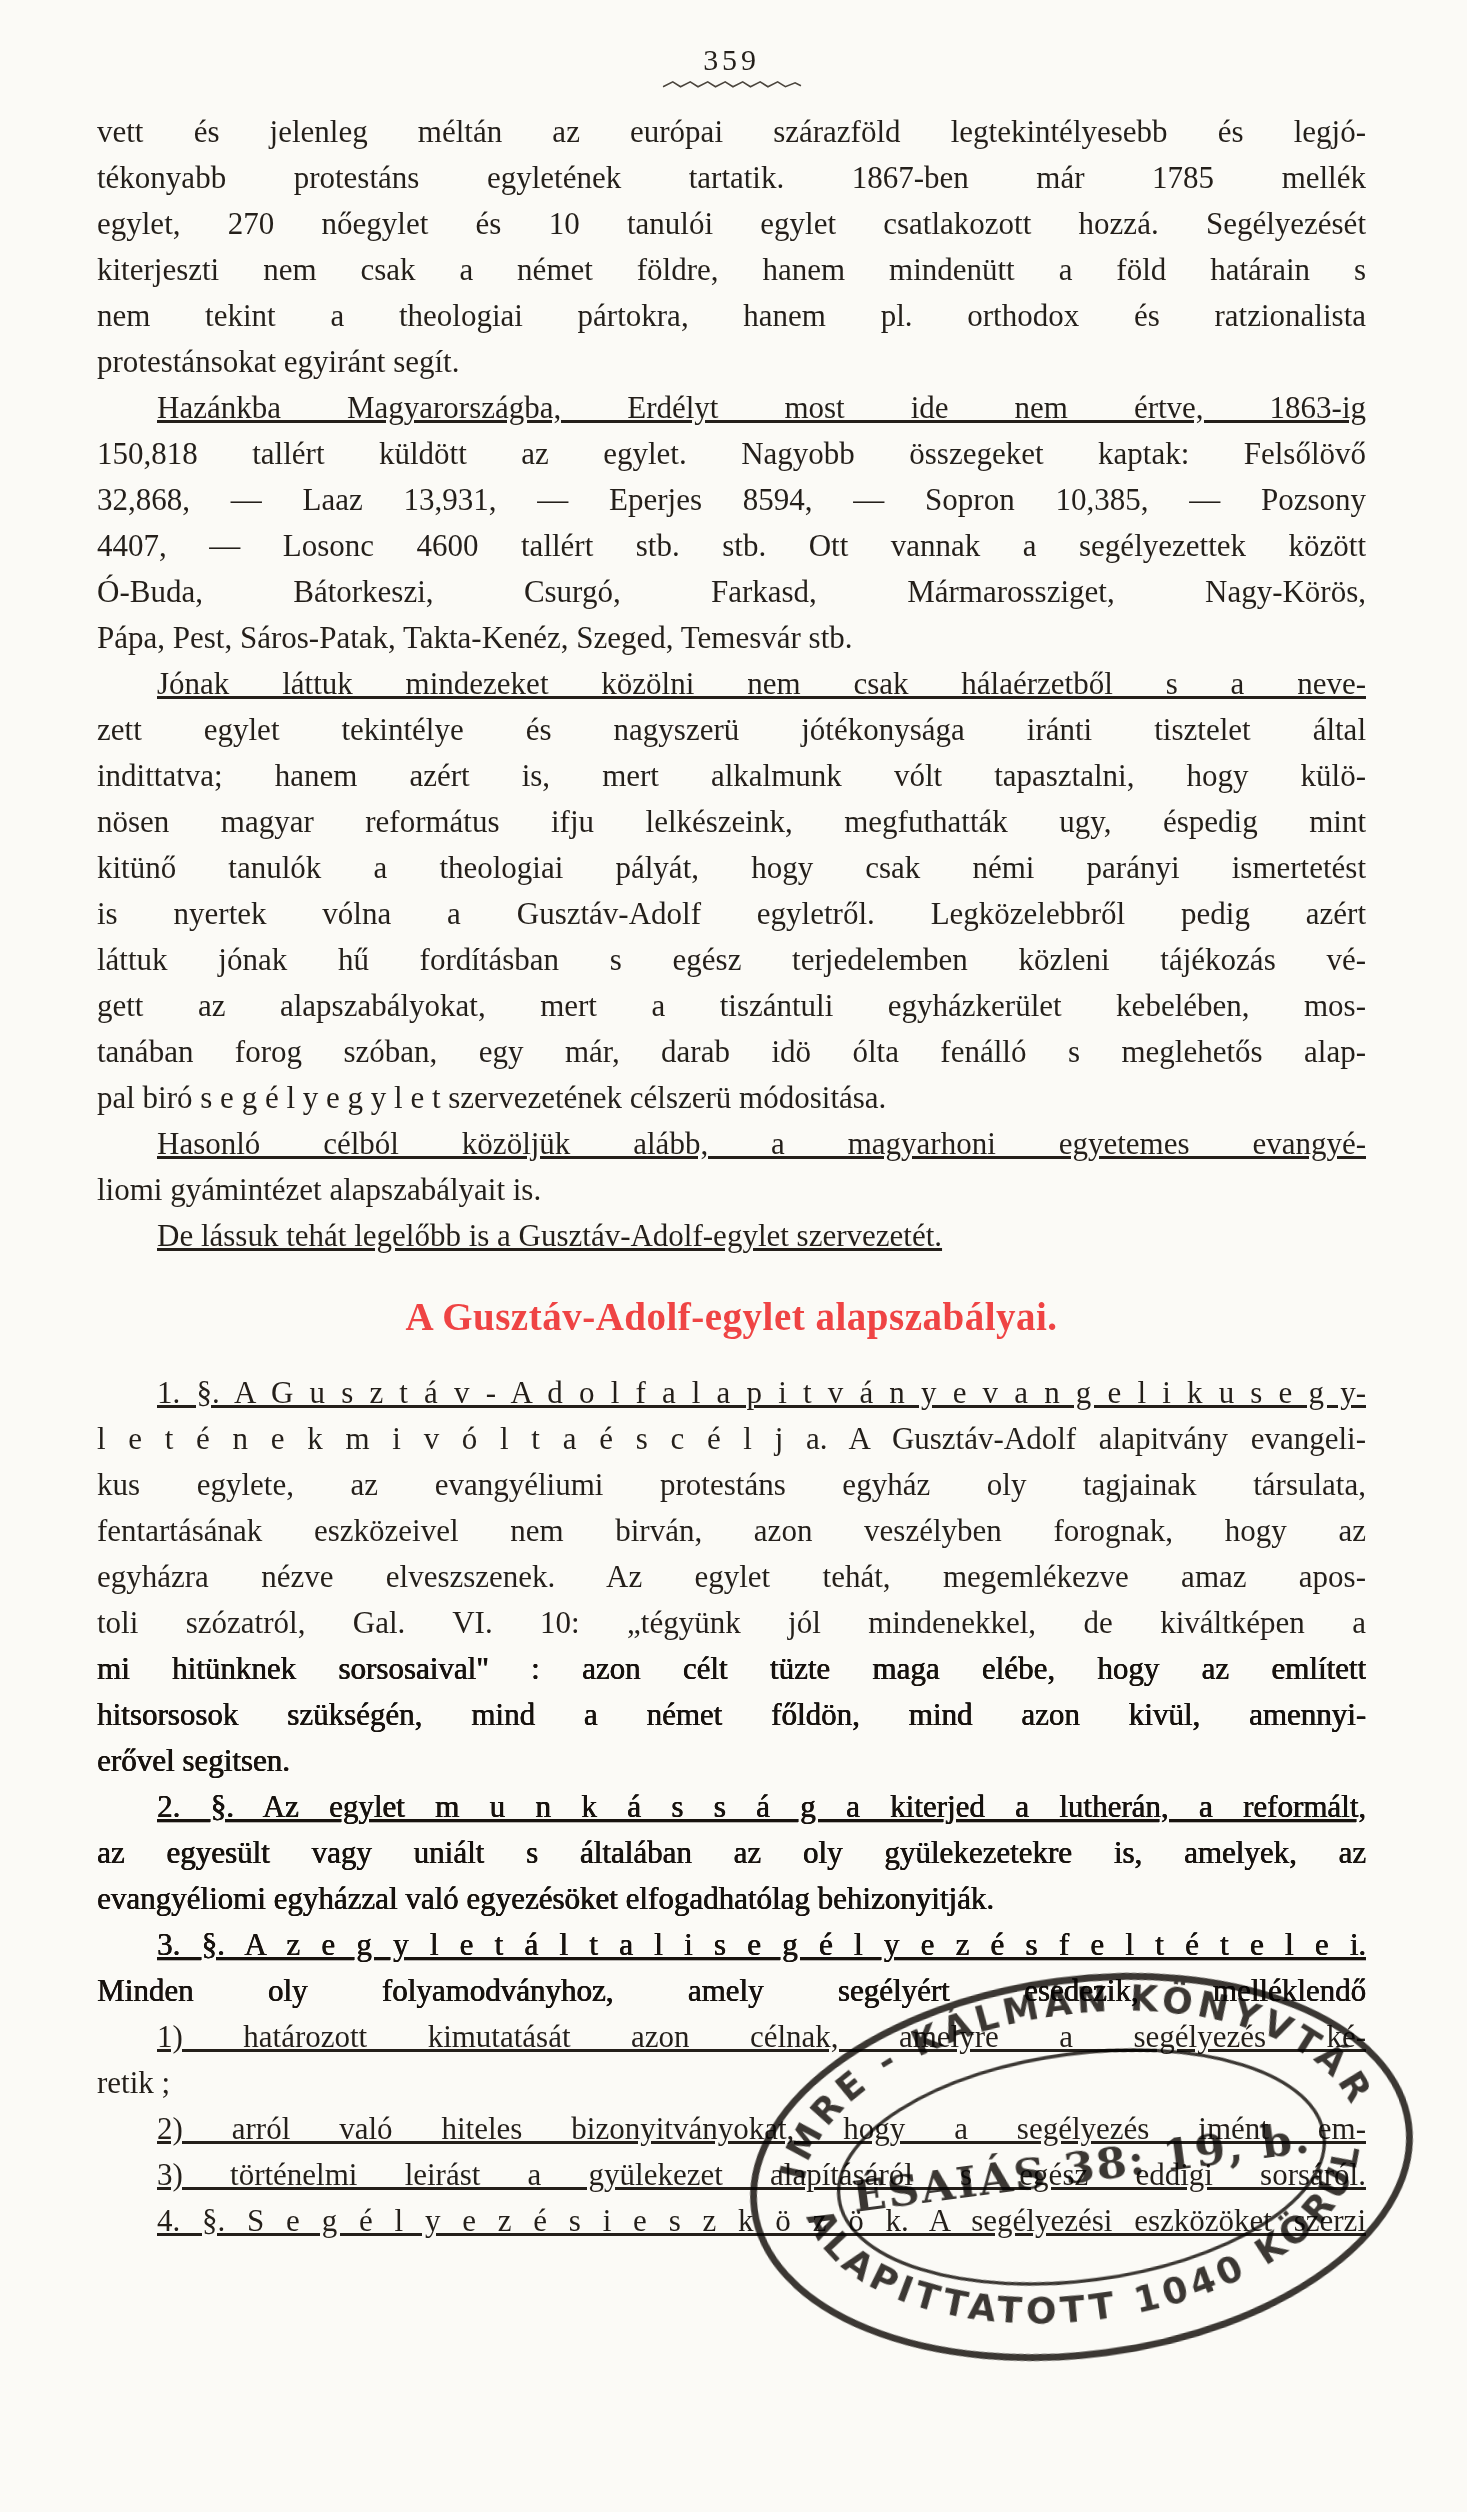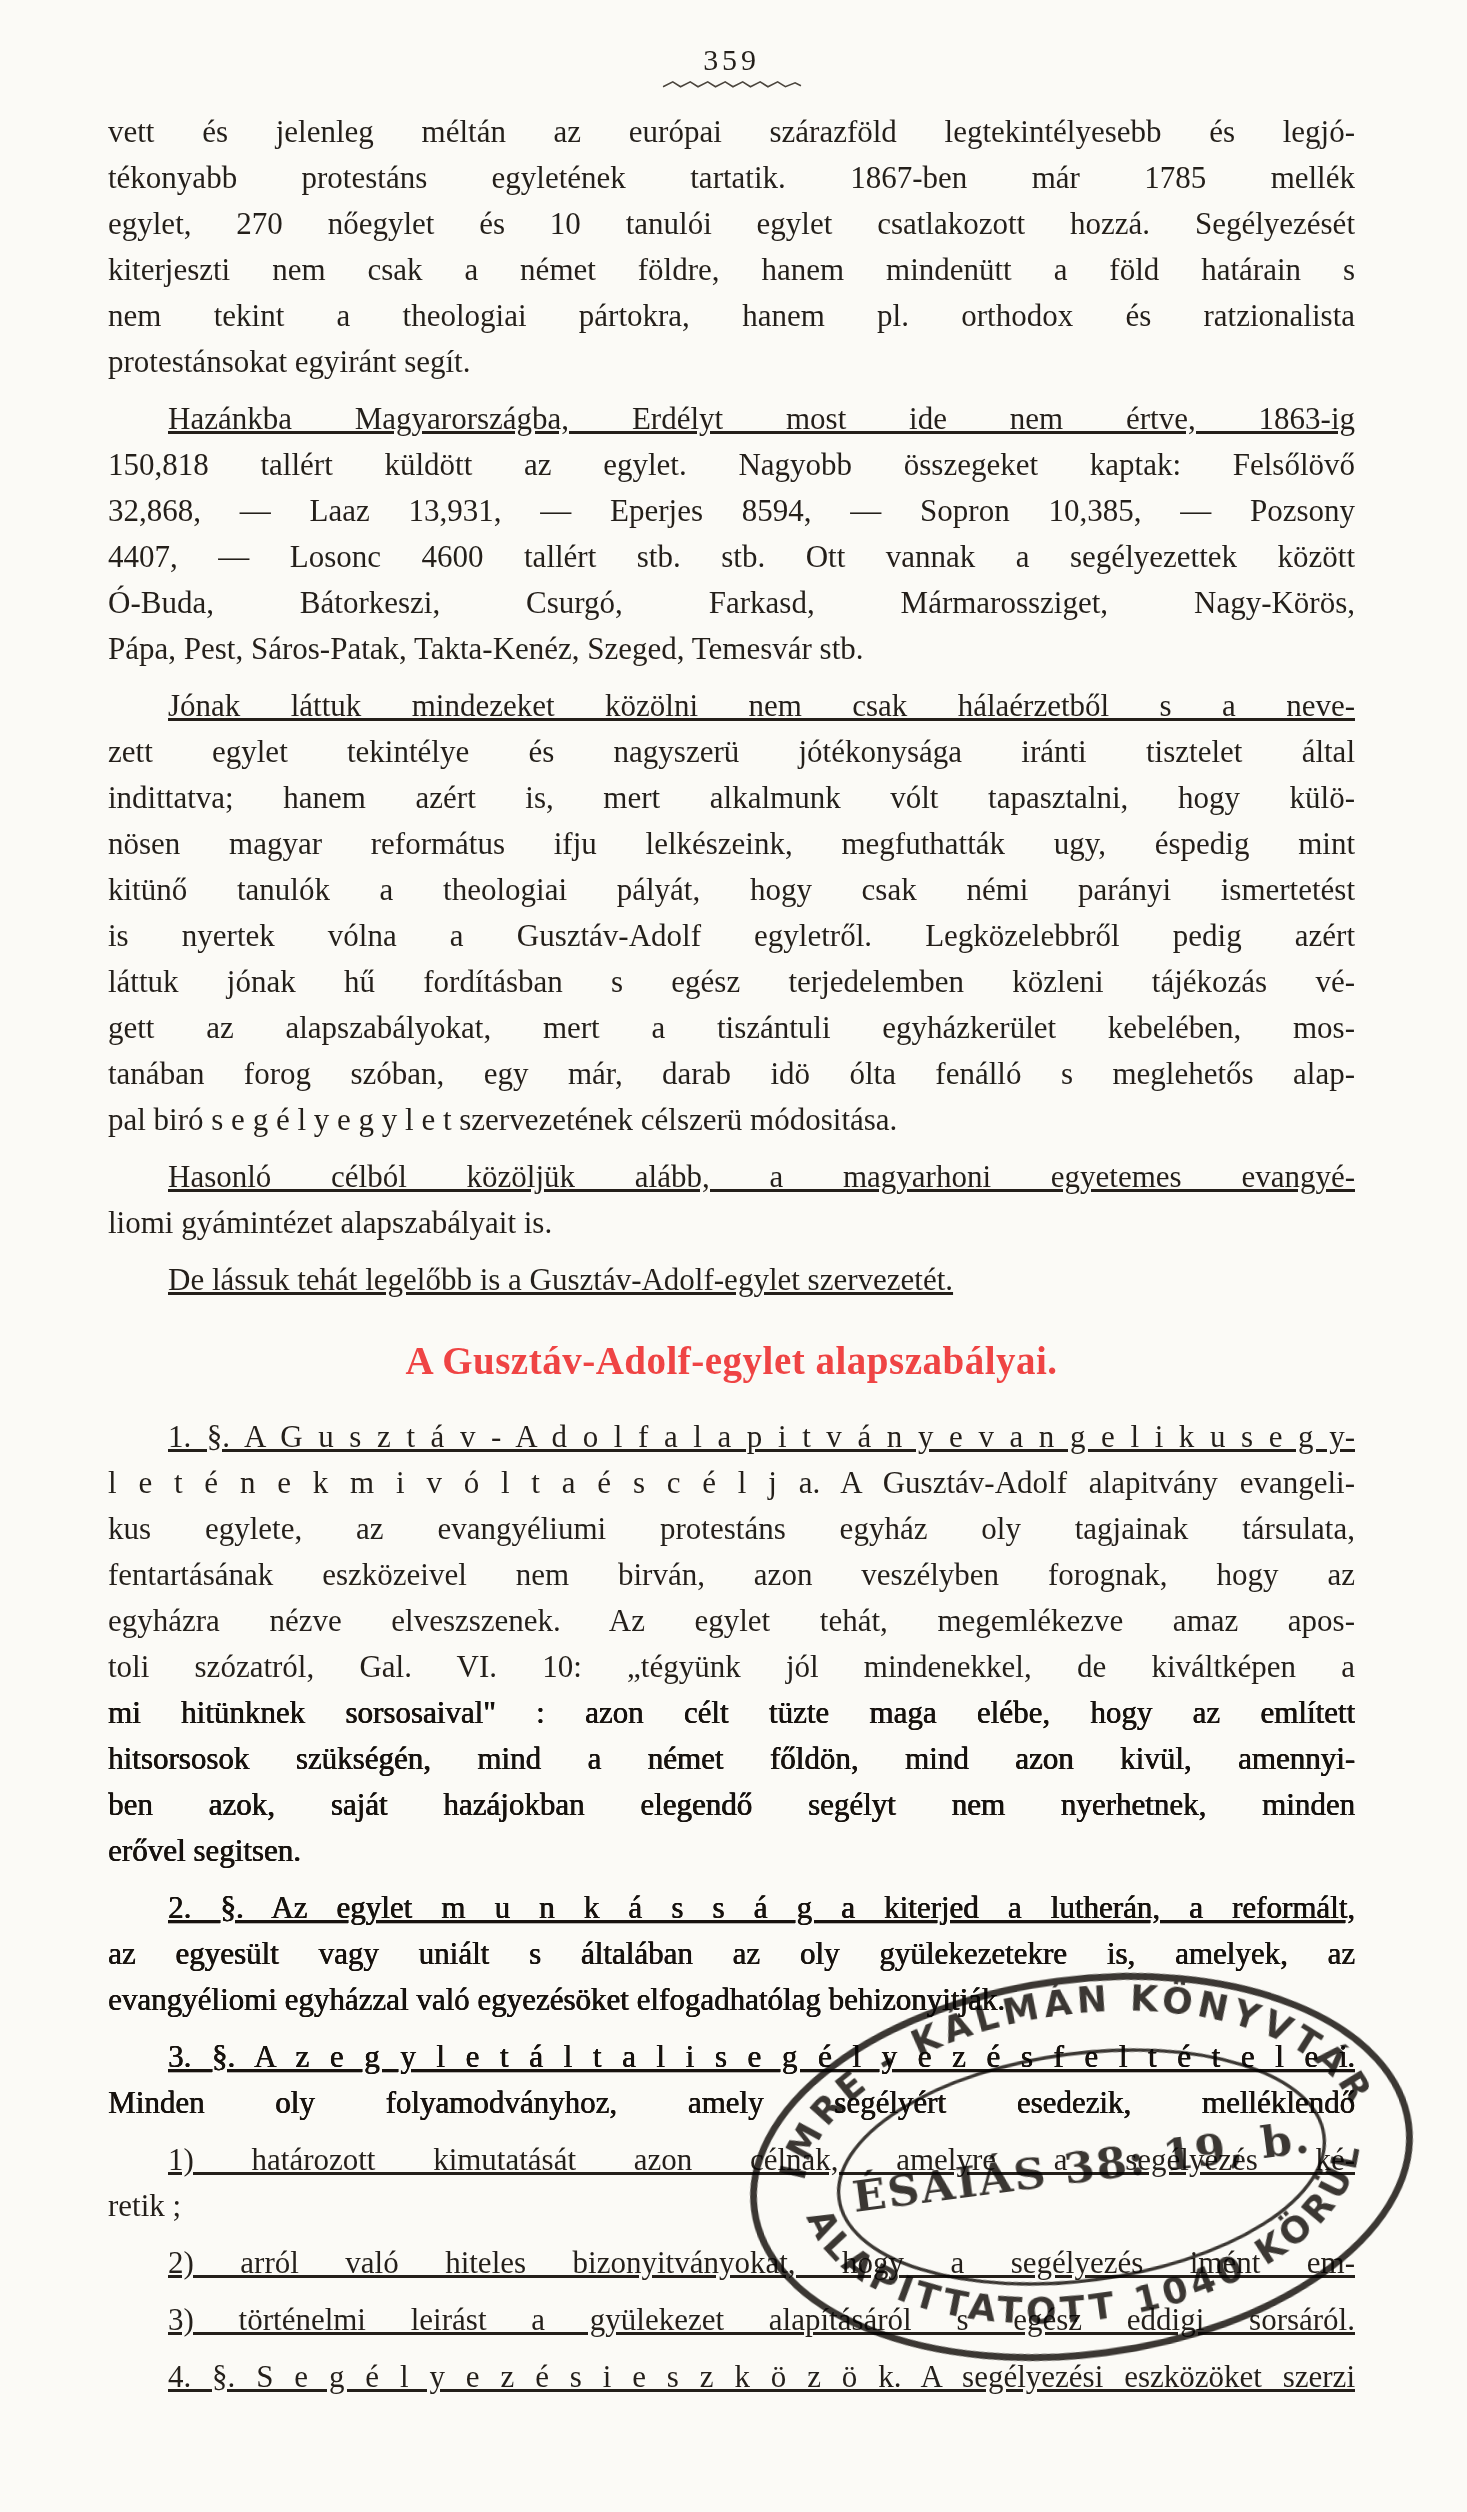--- a/index.html
+++ b/index.html
@@ -12,21 +12,21 @@
     position:relative;
     overflow:hidden;
   }
   .page { position:absolute; inset:0; padding:43px 101px 4px 97px; }
 
   .pagenum-wrap { text-align:center; }
   .pagenum { font-size:30px; line-height:33px; letter-spacing:3.9px; display:inline-block; }
   .flourish { display:block; margin:1.9px auto 0; }
 
   .body-block { margin-top:17.5px; }
-  .para { margin:11px; }
+  .para { margin:0; }
   .line {
     font-size:31px;
     line-height:46px;
     height:46px;
     overflow:hidden;
     text-align:justify;
     text-align-last:justify;
   }
   .line.lastline { text-align-last:left; }
   .para.indent .line:first-child { text-indent:60px;text-decoration:underline; }
@@ -121,21 +121,20 @@
   <div class="body-block" id="block2">
       <div class="para indent">
         <div class="line">1. §. A G u s z t á v - A d o l f a l a p i t v á n y e v a n g e l i k u s e g y-</div>
         <div class="line">l e t é n e k m i v ó l t a é s c é l j a. A Gusztáv-Adolf alapitvány evangeli-</div>
         <div class="line">kus egylete, az evangyéliumi protestáns egyház oly tagjainak társulata,</div>
         <div class="line">fentartásának eszközeivel nem birván, azon veszélyben forognak, hogy az</div>
         <div class="line">egyházra nézve elveszszenek. Az egylet tehát, megemlékezve amaz apos-</div>
         <div class="line">toli szózatról, Gal. VI. 10: „tégyünk jól mindenekkel, de kiváltképen a</div>
         <div class="line heavy">mi hitünknek sorsosaival" : azon célt tüzte maga elébe, hogy az említett</div>
         <div class="line heavy">hitsorsosok szükségén, mind a német főldön, mind azon kivül, amennyi-</div>
-        <div class="line heavy">ben azok, saját hazájokban elegendő segélyt nem nyerhetnek, minden</div>
         <div class="line lastline heavy">erővel segitsen.</div>
       </div>
       <div class="para indent">
         <div class="line heavy">2. §. Az egylet m u n k á s s á g a kiterjed a lutherán, a reformált,</div>
         <div class="line heavy">az egyesült vagy uniált s általában az oly gyülekezetekre is, amelyek, az</div>
         <div class="line lastline heavy">evangyéliomi egyházzal való egyezésöket elfogadhatólag behizonyitják.</div>
       </div>
       <div class="para indent">
         <div class="line heavy">3. §. A z e g y l e t á l t a l i s e g é l y e z é s f e l t é t e l e i.</div>
         <div class="line heavy">Minden oly folyamodványhoz, amely segélyért esedezik, melléklendő</div>

